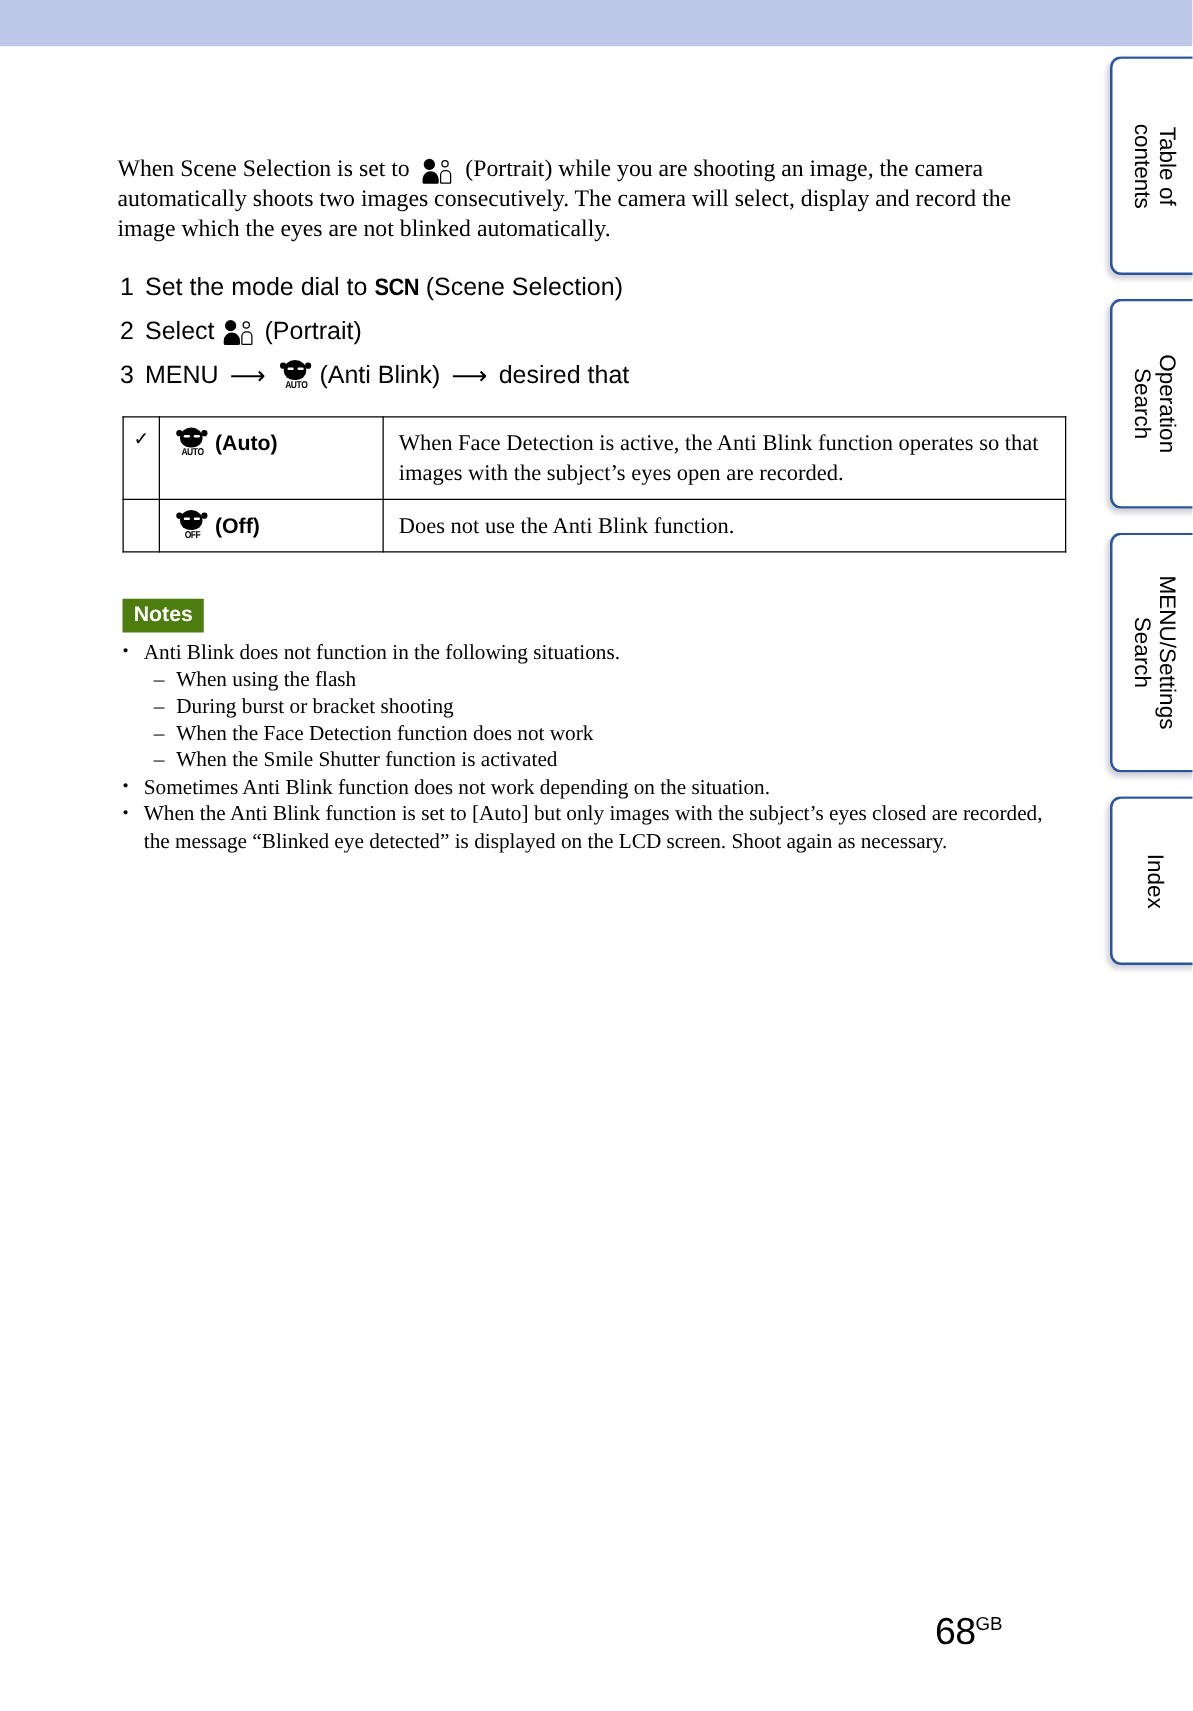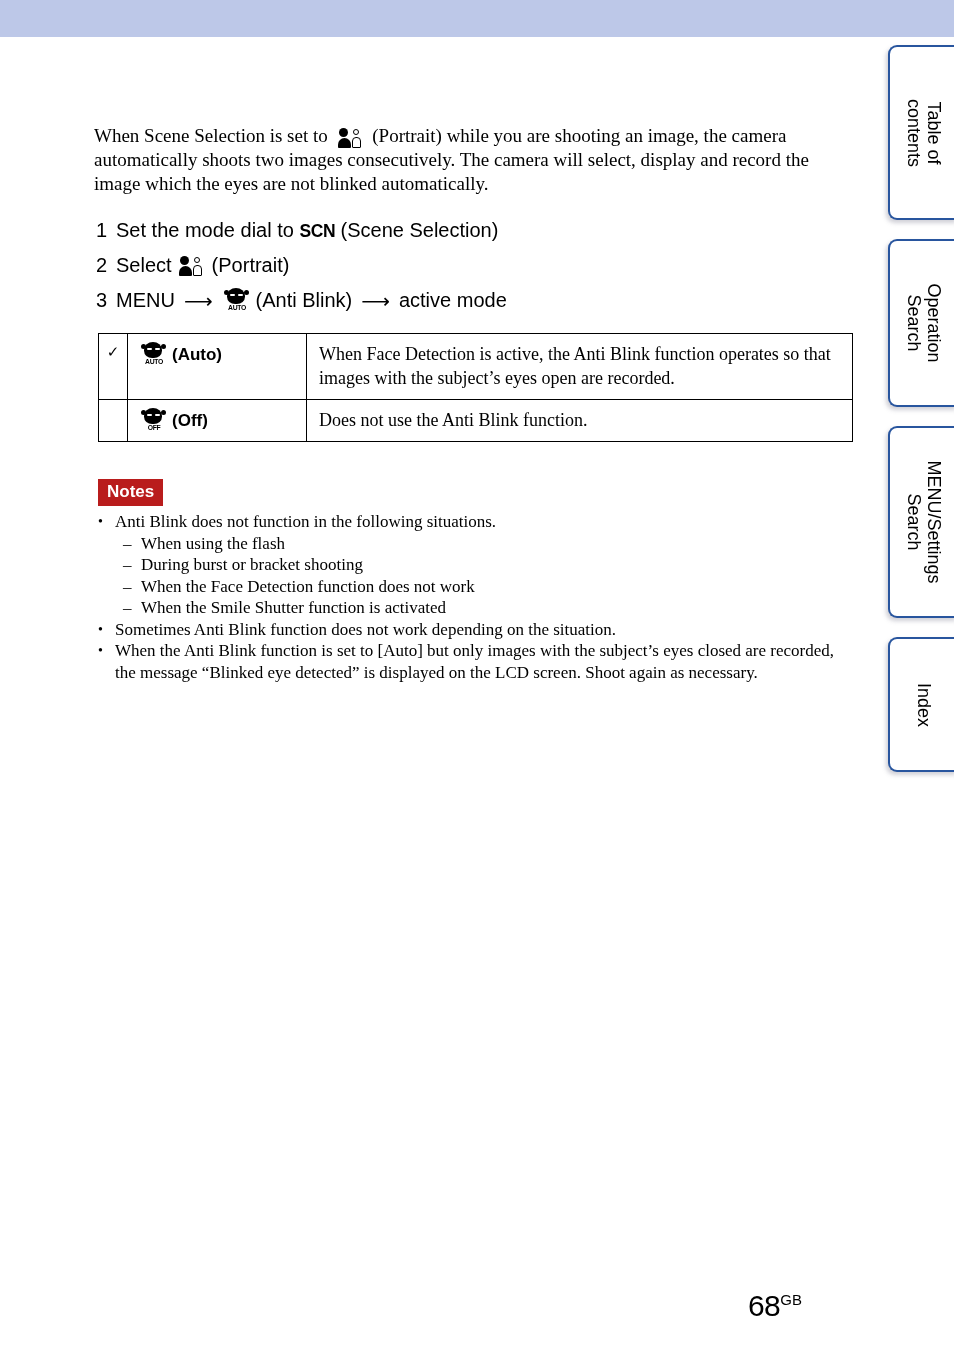--- a/index.html
+++ b/index.html
@@ -244,21 +244,21 @@
     font-size: 18px;
     line-height: 24px;
     padding: 8px 10px 9px 12px;
   }
 
   
   .notes-badge {
     position: absolute;
     left: 98px;
     top: 442px;
-    background: #b91c1c;
+    background: #4d7c0f;
     color: #ffffff;
     font-family: "Liberation Sans", sans-serif;
     font-size: 17px;
     font-weight: bold;
     padding: 3px 9px 4px 9px;
     line-height: 1.15;
   }
   .notes-list {
     position: absolute;
     left: 98px;
@@ -398,21 +398,21 @@
         <span class="icn icn-blink">
           <span class="ear-l"></span>
             <span class="ear-r"></span>
           <span class="face"></span>
           <span class="eye-l"></span>
             <span class="eye-r"></span>
           <span class="cap">AUTO</span>
         </span>
         <span style="margin-left:4px;">(Anti Blink)</span>
         <span class="arrow">⟶</span>
-        <span>active mode</span>
+        <span>desired that</span>
       </span>
     </div>
 
   </div>
 
   <table class="settings-table">
     <tbody>
       <tr>
         <td class="col-check">
           <span class="check-mark">✓</span>

